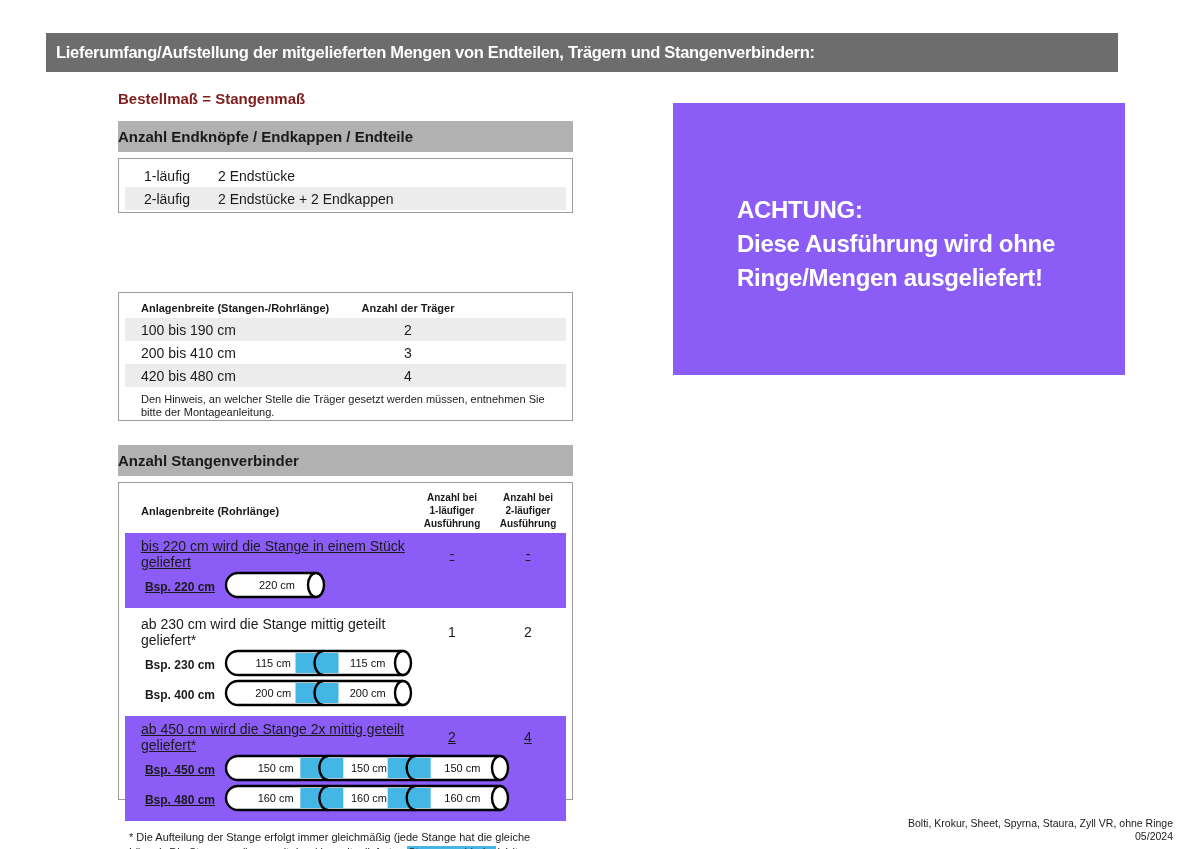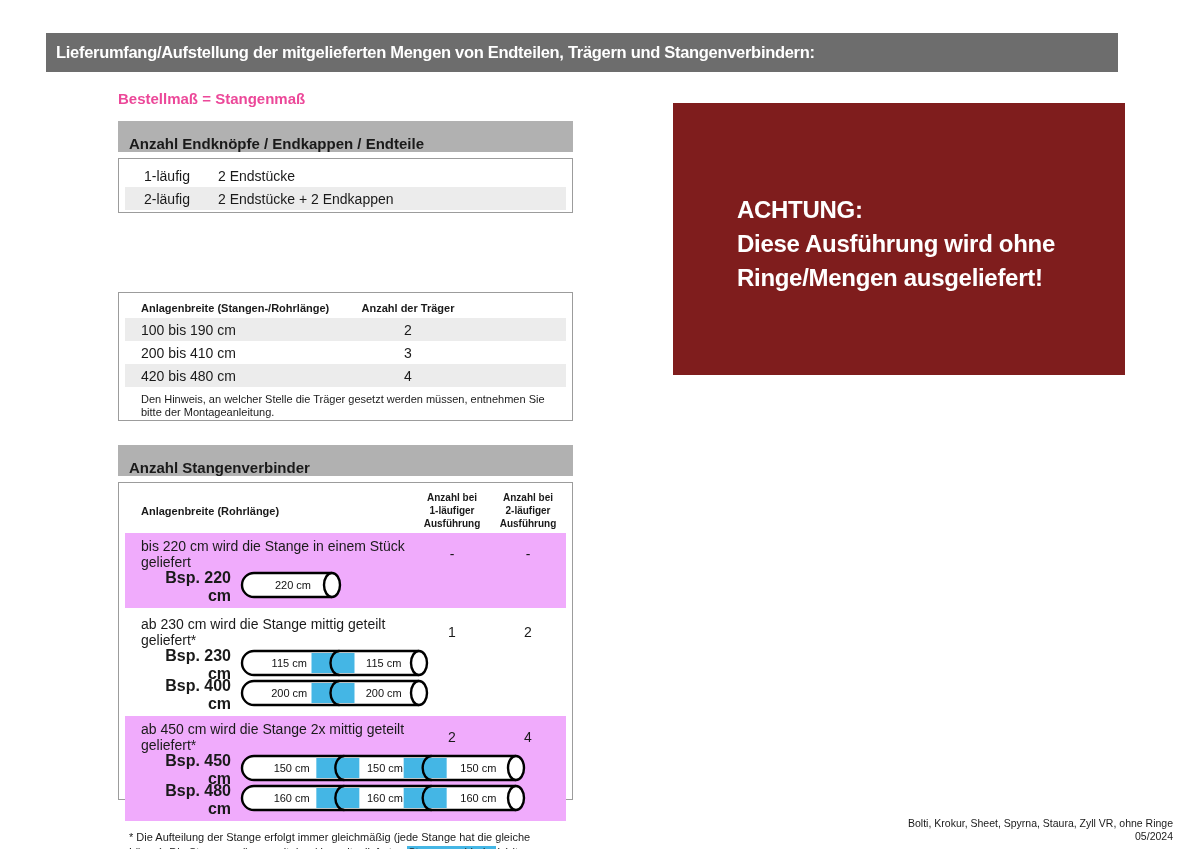--- a/index.html
+++ b/index.html
@@ -3,24 +3,24 @@
 <meta charset="utf-8">
 <style>
   * { margin:0; padding:0; box-sizing:border-box; }
   html,body { width:1200px; height:849px; background:#fff; font-family:"Liberation Sans", sans-serif; color:#1a1a1a; }
   .page { position:relative; width:1200px; height:849px; background:#fff; overflow:hidden; }
 
   .topbar { position:absolute; left:46px; top:33px; width:1072px; height:39px;
             background:#6d6d6d; display:flex; align-items:center; padding-left:10px; }
   .topbar span { color:#fff; font-weight:bold; font-size:16.5px; letter-spacing:-0.3px; }
 
-  .subtitle { position:absolute; left:118px; top:90px; font-weight:bold; font-size:15px; color:#ec4899; }
+  .subtitle { position:absolute; left:118px; top:90px; font-weight:bold; font-size:15px; color:#7f1d1d; }
 
   .secbar { position:absolute; left:118px; width:455px; height:31px; background:#b1b1b1;
-            display:flex; align-items:flex-end; padding-left:11px; font-size:15px; }
+            display:flex; align-items:center; font-size:15px; }
   .secbar .b { font-weight:bold; }
   .secbar .r { font-weight:normal; }
 
   .tbox { position:absolute; left:118px; width:455px; background:#fff; border:1px solid #9c9c9c; }
 
   
   #t1 { top:158px; height:55px; padding-top:5px; }
   .row { display:flex; align-items:center; height:23px; margin:0 6px; font-size:14px; }
   .row.stripe { background:#ececec; }
   .row .c1 { width:93px; padding-left:19px; }
@@ -33,31 +33,31 @@
   .row .c1w { width:218px; padding-left:16px; }
   .row .c2w { width:130px; text-align:center; }
   .note { margin:6px 6px 0; padding-left:16px; font-size:11px; line-height:13px; width:430px; }
 
   
   #t3 { top:482px; height:318px; padding:8px 6px 0; }
   .t3head { display:flex; align-items:center; margin-bottom:3px; }
   .t3head .h1 { flex:1; padding-left:16px; font-size:11px; font-weight:bold; }
   .t3head .hc { width:76px; text-align:center; font-size:10px; font-weight:bold; line-height:13px; white-space:pre-line; }
   .grp { padding:5px 0 7px; }
-  .grp.stripe { background:#f0abfc; }
+  .grp.stripe { background:#8b5cf6;text-decoration:underline; }
   .grpline { display:flex; align-items:center; font-size:14px; margin-bottom:2px; }
   .grpline .gt { flex:1; padding-left:16px; }
   .grpline .gv { width:76px; text-align:center; font-size:14px; }
   .rodrow { display:flex; align-items:center; margin-top:1px; height:29px; }
-  .rodrow .rlabel { width:98px; text-align:right; padding-right:8px; font-size:16px; font-weight:bold;margin-left:16px; }
+  .rodrow .rlabel { width:98px; text-align:right; padding-right:8px; font-size:12px; font-weight:bold; }
   .footnote { margin:9px 4px 0; font-size:11px; line-height:14.5px; width:440px; }
   .hl { background:#44b6e5; padding:0 1px; }
 
   
-  .notice { position:absolute; left:673px; top:103px; width:452px; height:272px; background:#7f1d1d;
+  .notice { position:absolute; left:673px; top:103px; width:452px; height:272px; background:#8b5cf6;
             padding:90px 20px 0 64px; }
   .notice div { color:#fff; font-weight:bold; font-size:24px; line-height:34px; letter-spacing:-0.3px; }
 
   .pagefoot { position:absolute; right:27px; top:817px; text-align:right; font-size:10.5px; line-height:13px; }
 </style>
 </head>
 <body>
 
 <div class="page">
 

